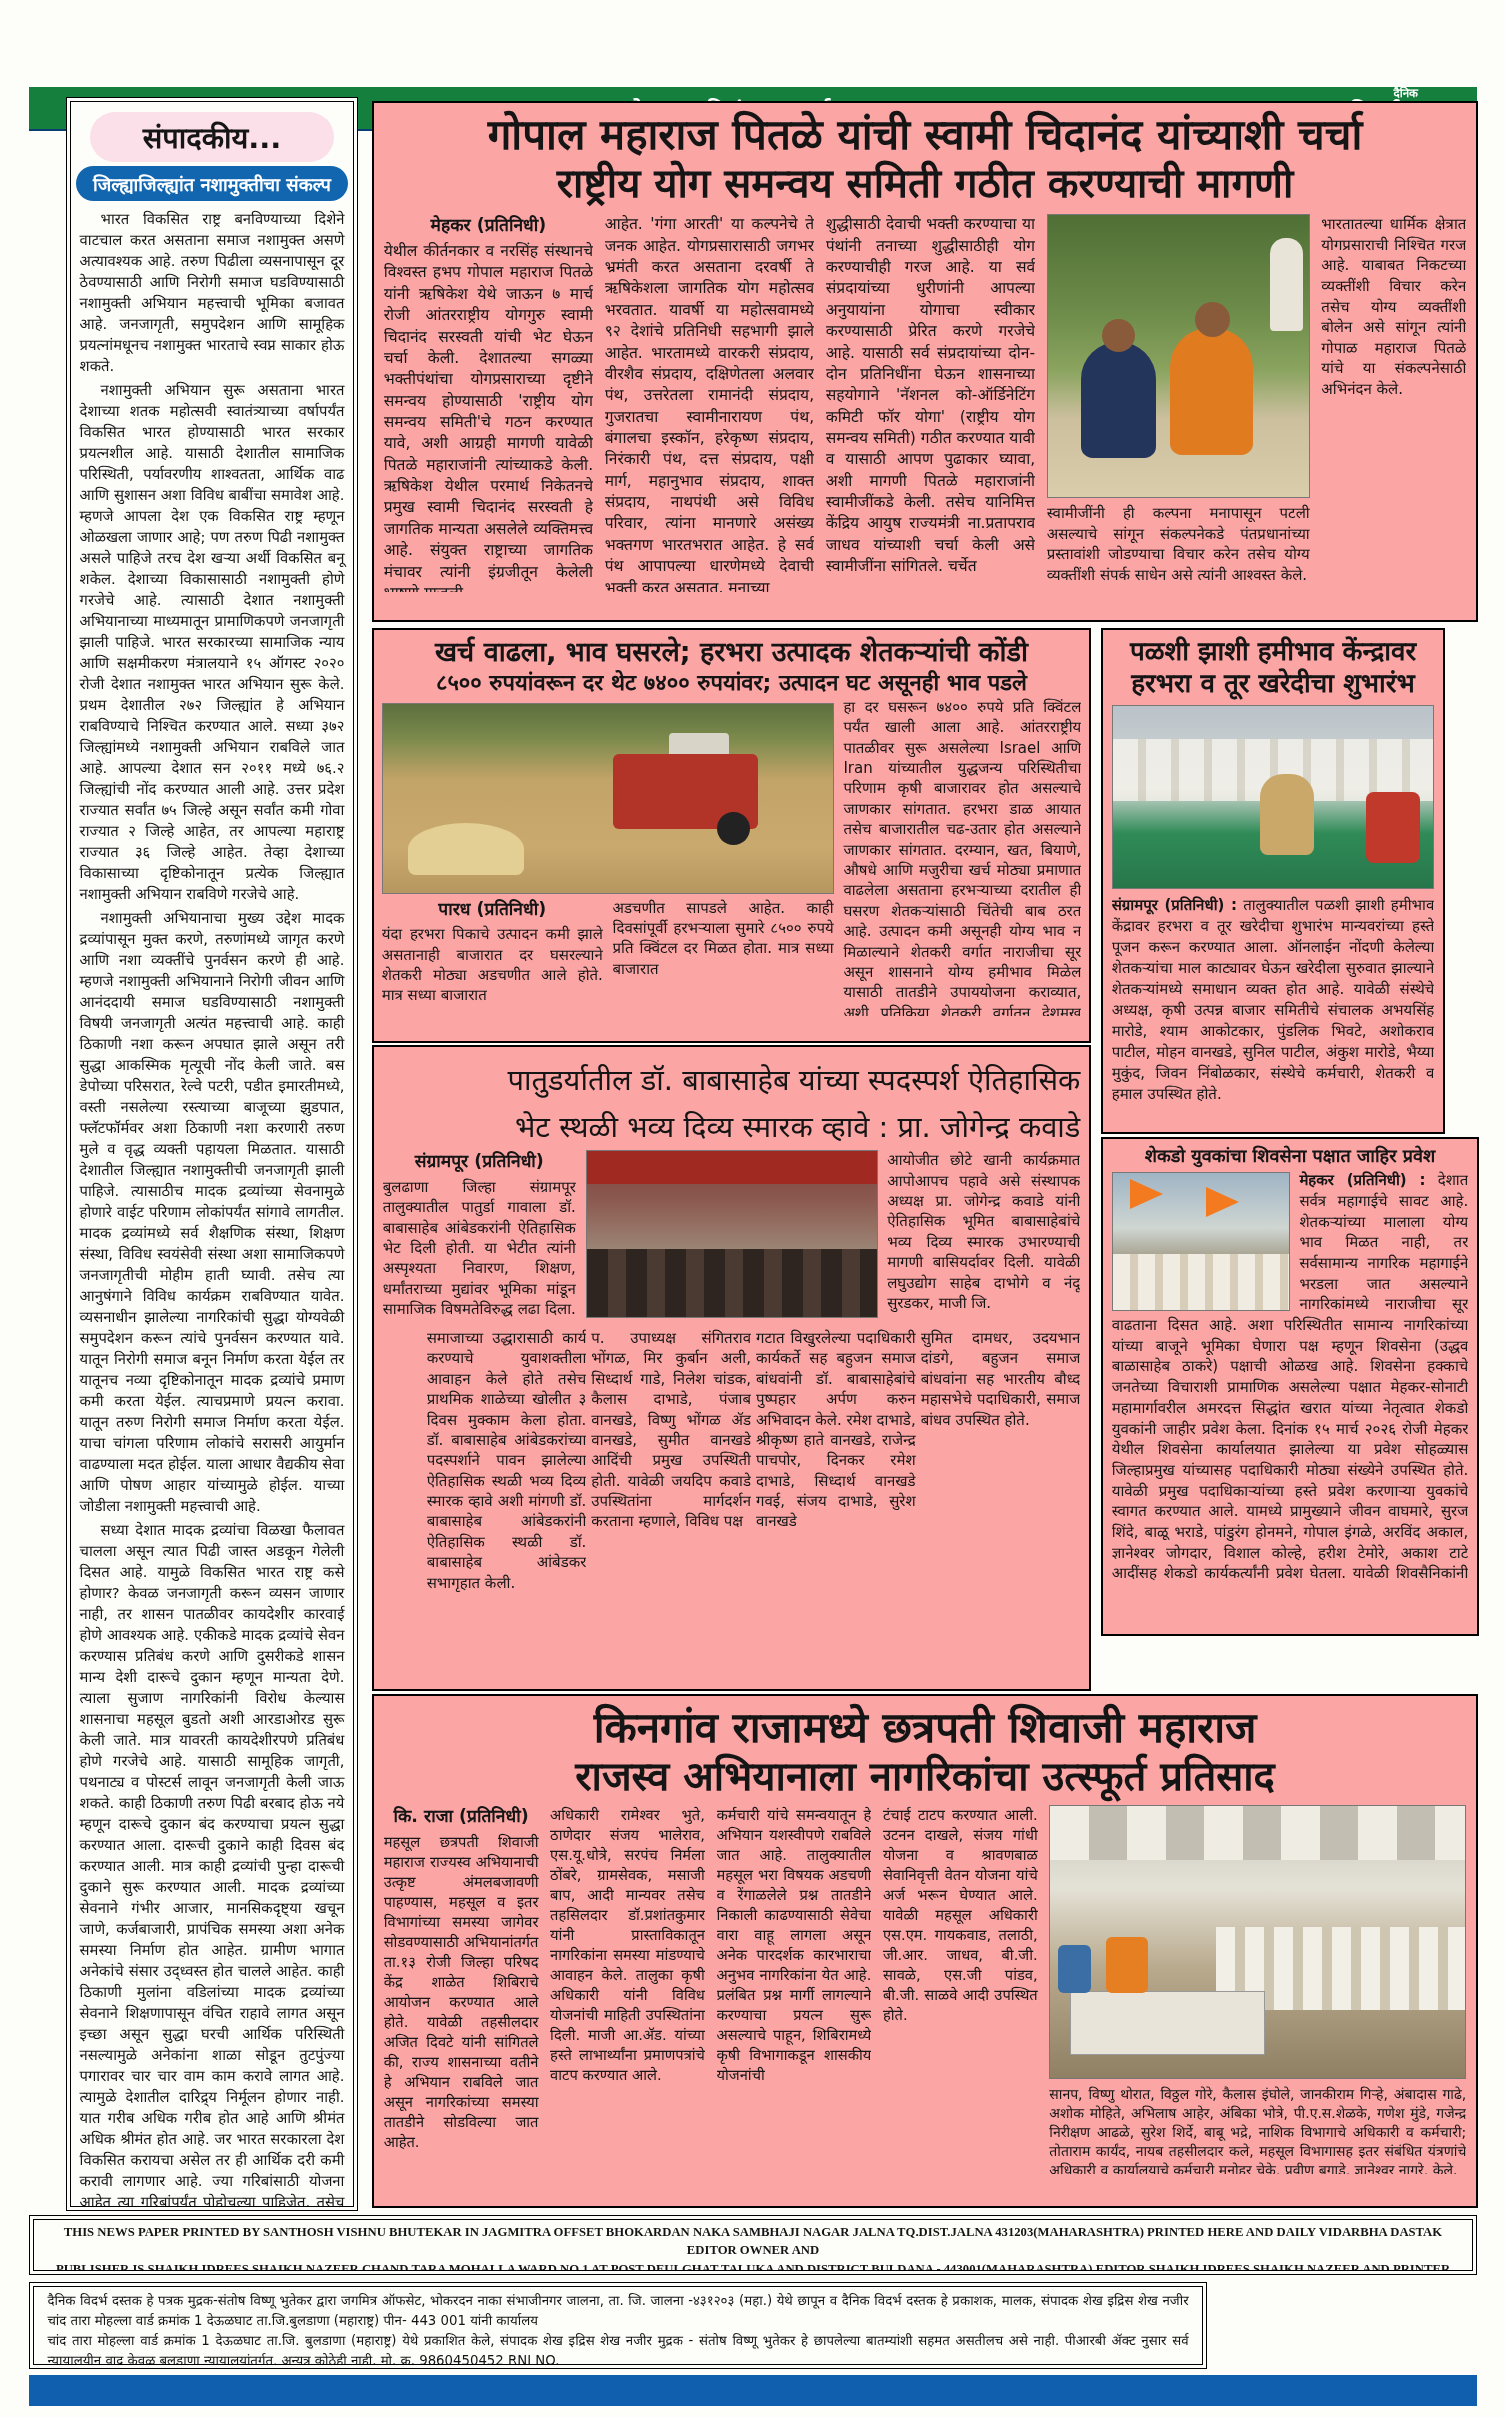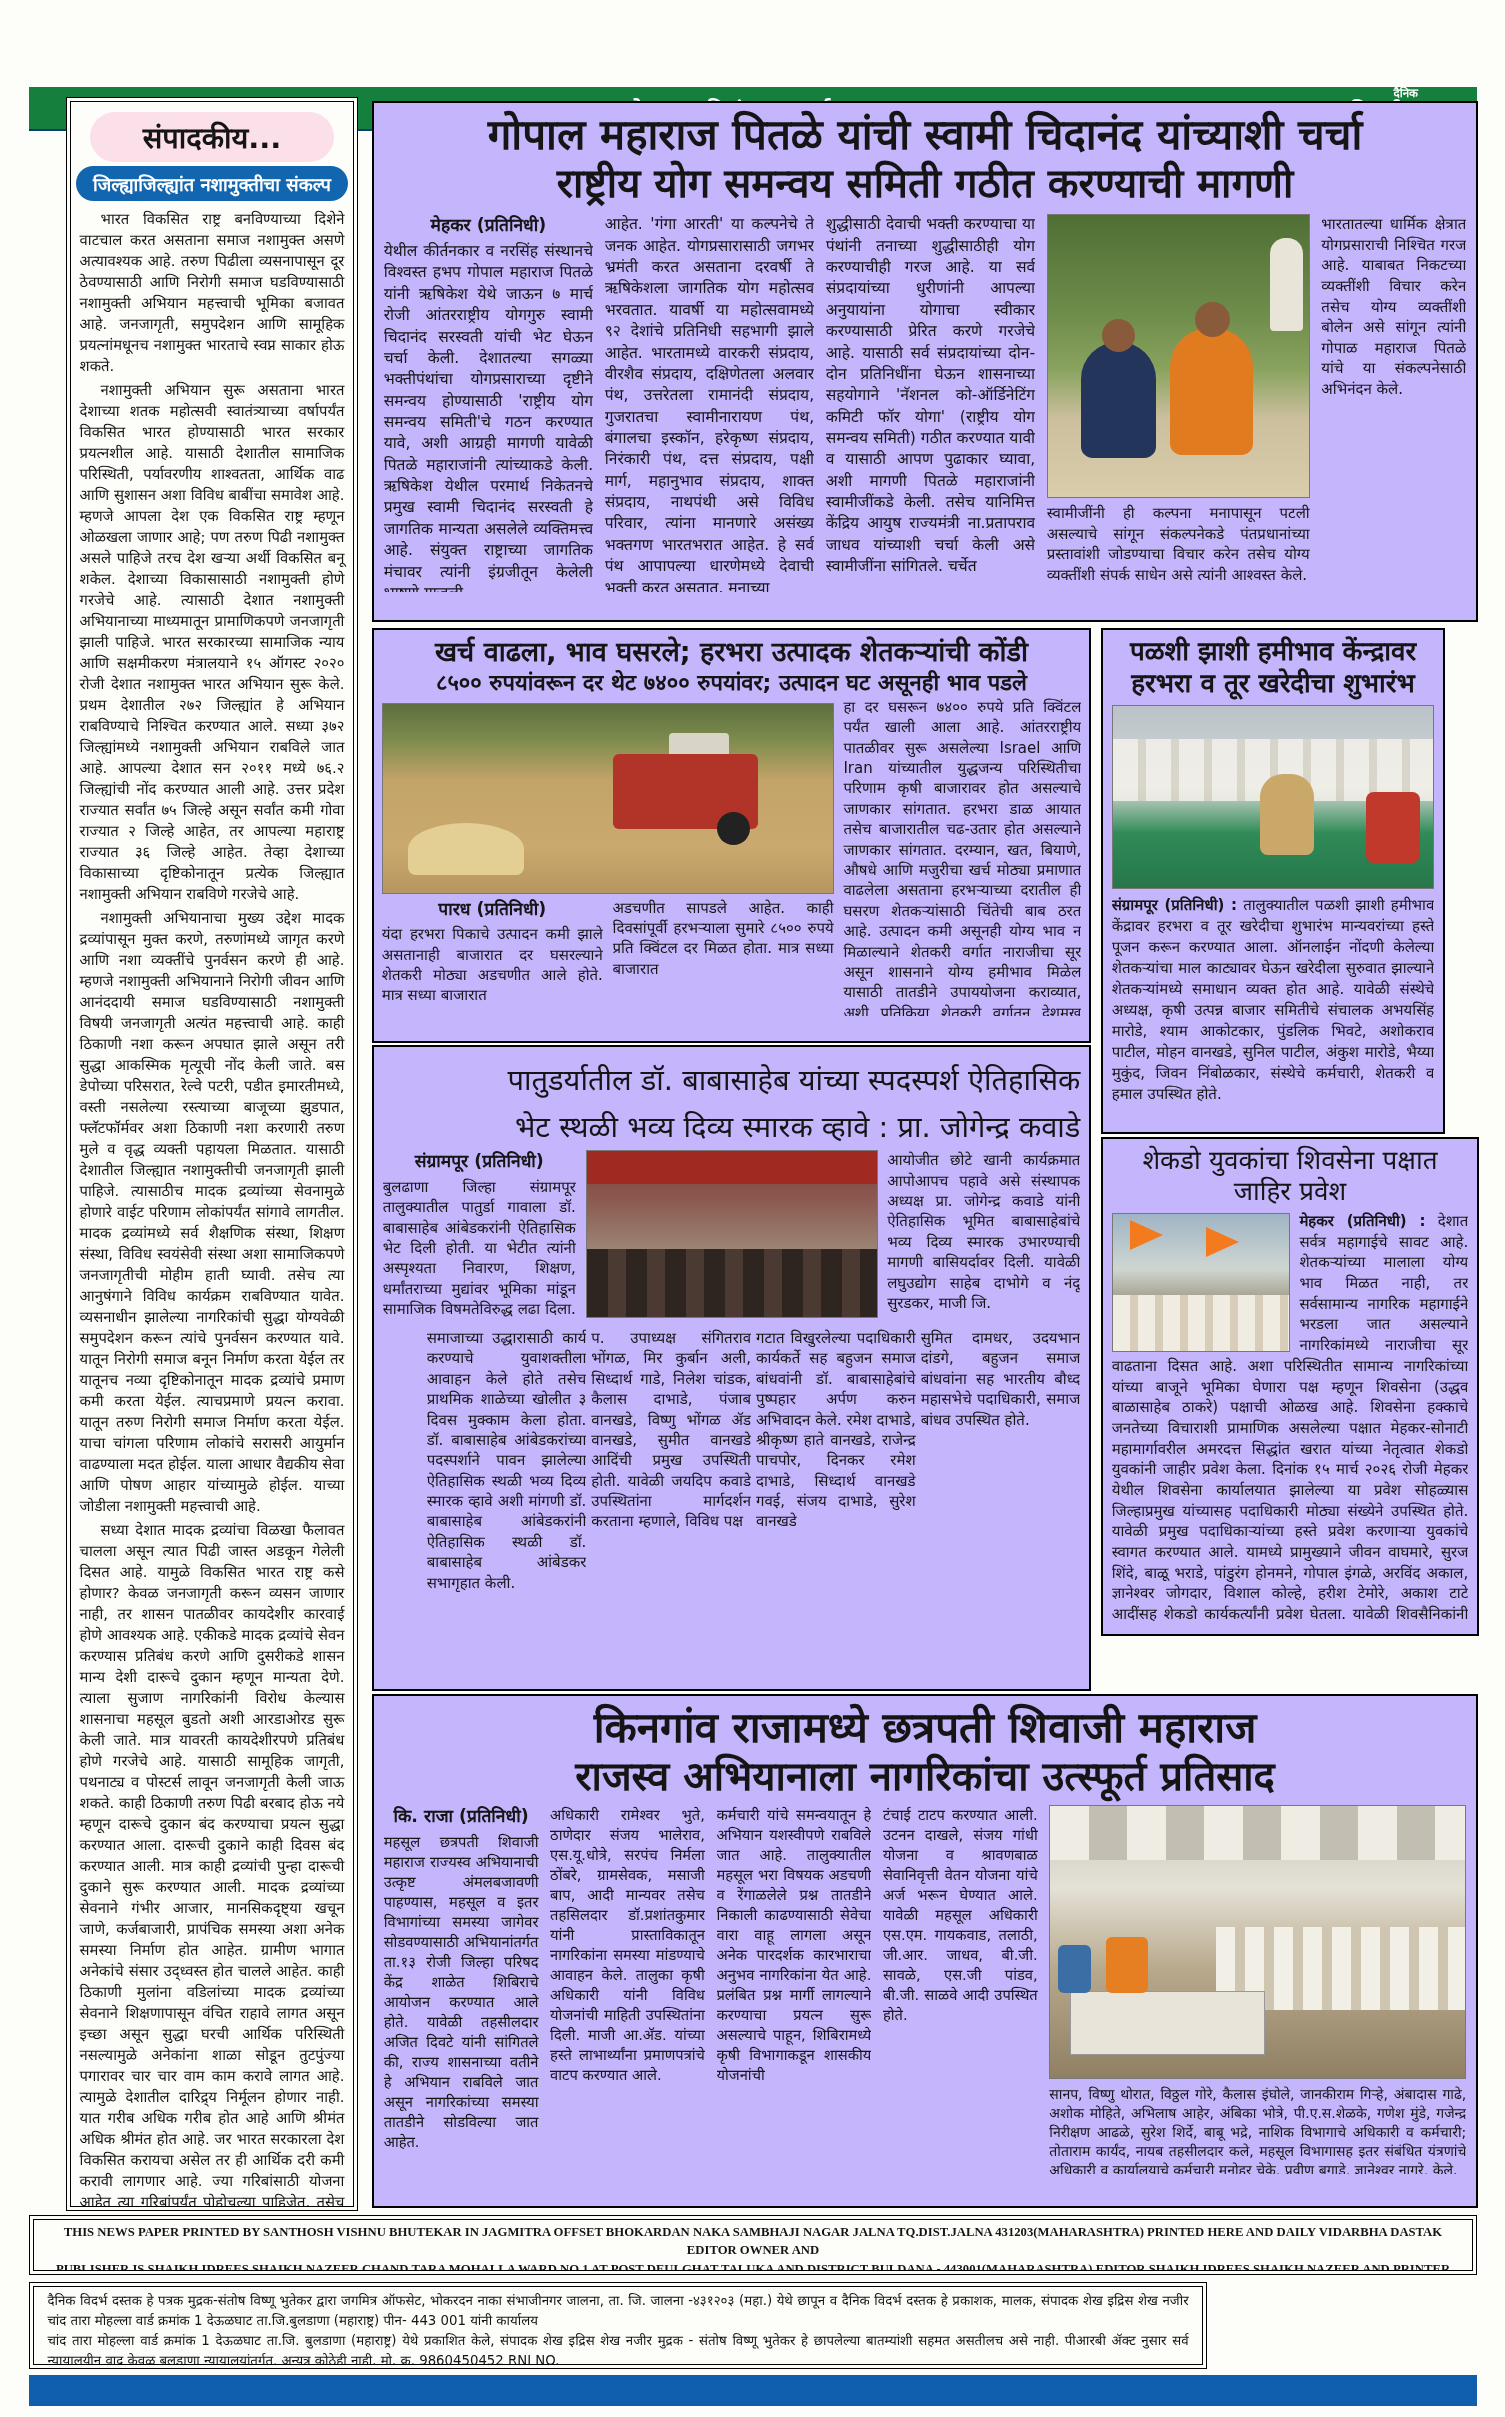--- a/index.html
+++ b/index.html
@@ -6,21 +6,21 @@
   .page{position:relative;width:1505px;height:2418px;background:#fdfdfa;font-family:"DejaVu Sans",sans-serif;color:#151515;overflow:hidden;margin:0 auto;}
   .abs{position:absolute;}
   
   .topbar{left:29px;top:55px;width:1448px;height:42px;background:#15803d;color:#fff;border-bottom:2.9px solid #083e74;margin-top:32px;}
   .topbar .pageno{position:absolute;left:41px;top:7.7px;font-size:21px;font-weight:bold;}
   .topbar .dateline{position:absolute;left:0;right:0;top:6.8px;text-align:center;font-size:22px;font-weight:bold;}
   .topbar .masthead{position:absolute;right:15.4px;top:1px;text-align:center;line-height:1;}
   .topbar .masthead .m-top{font-size:11.6px;font-weight:bold;display:block;margin-bottom:1px;}
   .topbar .masthead .m-main{font-size:24px;font-weight:bold;display:block;}
   
-  .artbox{border:2.9px solid #000;background:#c4b5fd;box-sizing:border-box;overflow:hidden;}
+  .artbox{border:2.9px solid #000;background:#fca5a5;box-sizing:border-box;overflow:hidden;}
   .dblbox{border:1.9px solid #000;padding:2.9px;box-sizing:border-box;background:#fdfdfa;}
   .dblbox>.inner{border:1.9px solid #000;height:100%;box-sizing:border-box;overflow:hidden;}
   
   .editcol{left:66px;top:97px;width:292px;height:2114px;}
   .edit-title{margin:9.7px 19.3px 3.9px;background:#fbdfe9;border-radius:27px;text-align:center;font-size:29px;font-weight:bold;padding:5.8px 0;}
   .edit-sub{margin:3.9px 4.8px 5.8px;background:#1266b0;border-radius:17.4px;color:#fff;text-align:center;font-size:18.3px;font-weight:bold;padding:4.8px 1.9px;}
   .edit-body{padding:1.9px 8.7px;font-size:14.8px;line-height:1.42;text-align:justify;}
   .edit-body p{margin:0 0 2.9px;text-indent:21px;}
   
   .yoga{left:372px;top:101px;width:1106px;height:521px;padding:3.9px 9.7px;}
@@ -79,21 +79,21 @@
   .inline-byline{font-weight:bold;}
   
   .paturda{left:372px;top:1045px;width:719px;height:646px;padding:3.9px 8.7px;}
   .h-pat{font-size:29px;font-weight:normal;text-align:right;line-height:1.2;margin-top:12px;}
   .pat-mid{display:flex;gap:9.7px;margin-top:5.8px;height:170px;overflow:hidden;}
   .pat-mid .c{flex:1;}
   .pat-bottom{display:flex;gap:5px;margin-top:7.7px;height:359px;overflow:hidden;margin-left:44px;}
   .pat-bottom .c{flex:1;}
   
   .shiv{left:1101px;top:1137px;width:378px;height:499px;padding:3.9px 8.7px;}
-  .h-shiv{font-size:26px;font-weight:normal;text-align:center;line-height:1.2;margin-top:1.9px;}
+  .h-shiv{font-size:18px;font-weight:bold;text-align:center;line-height:1.2;margin-top:1.9px;}
   .shiv-body{font-size:15px;line-height:1.38;text-align:justify;overflow:hidden;height:415px;margin-top:3.9px;}
   
   .kina{left:372px;top:1694px;width:1106px;height:514px;padding:3.9px 9.7px;}
   .kina-body{display:flex;gap:11.6px;margin-top:7.7px;height:373px;overflow:hidden;}
   .kina-body .c{flex:1;font-size:14.7px;}
   .kina-photo-col{width:417px;flex:none;}
   .kina-names{font-size:14px;line-height:1.35;text-align:justify;margin-top:5.8px;overflow:hidden;height:89px;}
   
   .footer-en{left:29px;top:2215px;width:1448px;height:60px;}
   .footer-en .inner{padding:2.9px 11.6px;font-family:"Liberation Serif",serif;font-weight:bold;font-size:12.7px;line-height:1.45;text-align:center;}

